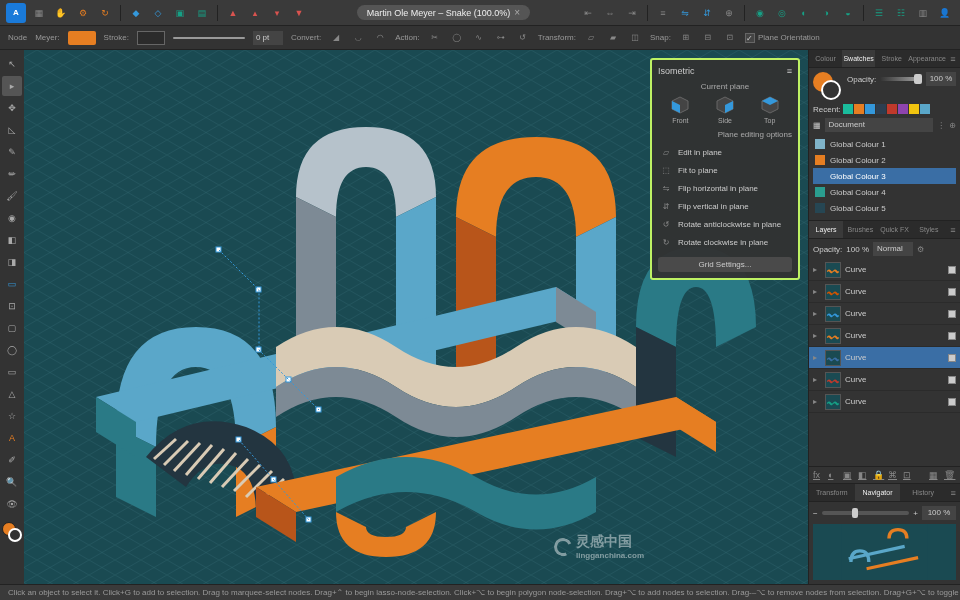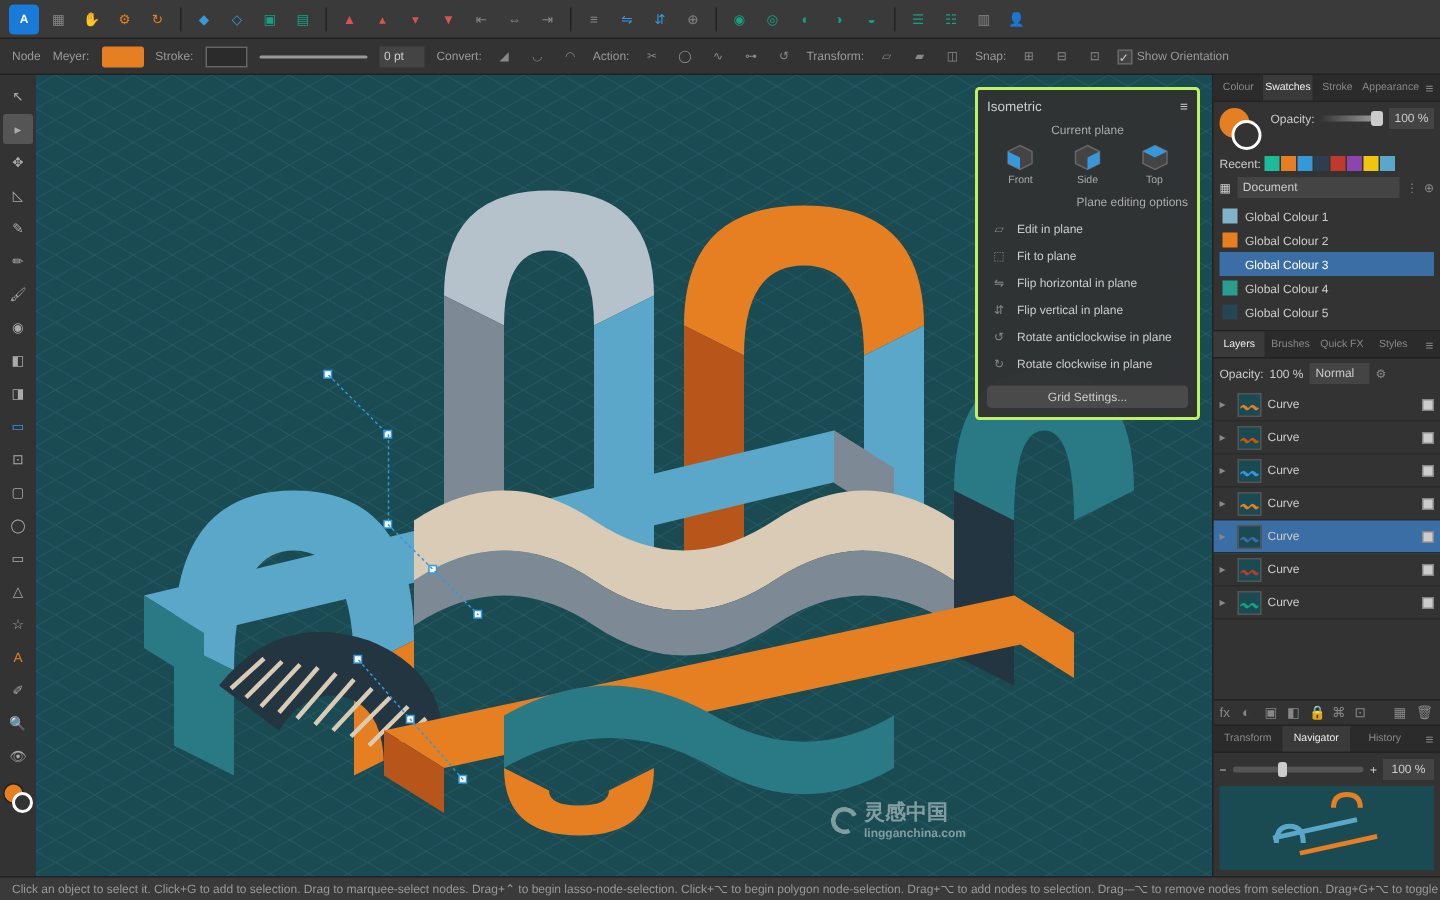--- a/index.html
+++ b/index.html
@@ -69,21 +69,21 @@
 .layers-panel .opacity-row { display: flex; align-items: center; gap: 4px; padding: 3px 4px; font-size: 8px; }
 .layers-panel .blend { width: 40px; height: 14px; background: #444; padding: 0 4px; line-height: 14px; }
 .layers-panel .layer-list { flex: 1; overflow-y: auto; }
 .layers-panel .layer-row { display: flex; align-items: center; gap: 4px; height: 22px; padding: 0 4px; border-bottom: 1px solid #2b2b2b; font-size: 8px; }
 .layers-panel .layer-row.sel { background: #3a6ea5; }
 .layers-panel .layer-row .arrow { width: 8px; color: #888; }
 .layers-panel .layer-row .thumb { width: 16px; height: 16px; background: #1a4a52; border: 1px solid #555; display: flex; align-items: center; justify-content: center; }
 .layers-panel .layer-row .thumb span { font-size: 12px; }
 .layers-panel .layer-row .lname { flex: 1; color: #ccc; }
 .layers-panel .layer-icons { display: flex; gap: 3px; padding: 3px 4px; border-top: 1px solid #222; font-size: 9px; color: #888; }
-.layers-panel .layer-icons span { width: 12px; }
+.layers-panel .layer-icons span { width: 12px; text-decoration: underline; }
 .nav-panel { border-top: 1px solid #222; }
 .nav-panel .nav-body { padding: 4px; }
 .nav-panel .zoom-row { display: flex; align-items: center; gap: 4px; font-size: 8px; }
 .nav-panel .zoom-slider { flex: 1; height: 4px; background: #555; border-radius: 2px; position: relative; }
 .nav-panel .zoom-slider::after { content: ""; position: absolute; left: 35%; top: -3px; width: 6px; height: 10px; background: #ccc; border-radius: 2px; }
 .nav-panel .zval { width: 34px; height: 14px; background: #444; text-align: center; line-height: 14px; }
 .nav-panel .preview { margin-top: 4px; width: 100%; height: 56px; background: #1a4a52; position: relative; overflow: hidden; }
 .statusbar { height: 16px; background: #3a3a3a; color: #999; font-size: 8px; line-height: 16px; padding: 0 8px; border-top: 1px solid #222; white-space: nowrap; overflow: hidden; }
 .watermark { position: absolute; bottom: 24px; right: 164px; color: rgba(255,255,255,0.45); font-size: 14px; font-weight: 600; display: flex; align-items: center; gap: 4px; }
 .watermark .ring { width: 18px; height: 18px; border: 3px solid rgba(255,255,255,0.45); border-radius: 50%; transform: rotate(20deg); border-right-color: transparent; }
@@ -100,20 +100,26 @@
   <div class="sep"></div>
   <div class="iconbtn blue">◆</div>
   <div class="iconbtn blue">◇</div>
   <div class="iconbtn teal">▣</div>
   <div class="iconbtn teal">▤</div>
   <div class="sep"></div>
   <div class="iconbtn red">▲</div>
   <div class="iconbtn red">▴</div>
   <div class="iconbtn red">▾</div>
   <div class="iconbtn red">▼</div>
+  <div style="flex:0 0 auto;margin:0 auto;display:flex;align-items:center;">
+    <div class="doc-title">
+        <span>Martin Ole Meyer – Snake (100.0%)</span>
+        <span class="x">×</span>
+      </div>
+  </div>
   <div class="iconbtn">⇤</div>
   <div class="iconbtn">⇔</div>
   <div class="iconbtn">⇥</div>
   <div class="sep"></div>
   <div class="iconbtn">≡</div>
   <div class="iconbtn blue">⇋</div>
   <div class="iconbtn blue">⇵</div>
   <div class="iconbtn">⊕</div>
   <div class="sep"></div>
   <div class="iconbtn teal">◉</div>
@@ -147,21 +153,21 @@
   <div class="mini-icon">⊶</div>
   <div class="mini-icon">↺</div>
   <span class="lbl">Transform:</span>
   <div class="mini-icon">▱</div>
   <div class="mini-icon">▰</div>
   <div class="mini-icon">◫</div>
   <span class="lbl">Snap:</span>
   <div class="mini-icon">⊞</div>
   <div class="mini-icon">⊟</div>
   <div class="mini-icon">⊡</div>
-  <span><span class="chk on"></span><span>Show Orientation</span></span>
+  <span><span class="chk on"></span><span>Plane Orientation</span></span>
 </div>
 
 <div class="main-area">
   <div class="left-tools">
     <div class="tool">↖</div>
     <div class="tool active">▸</div>
     <div class="tool">✥</div>
     <div class="tool">◺</div>
     <div class="tool">✎</div>
     <div class="tool">✏</div>

